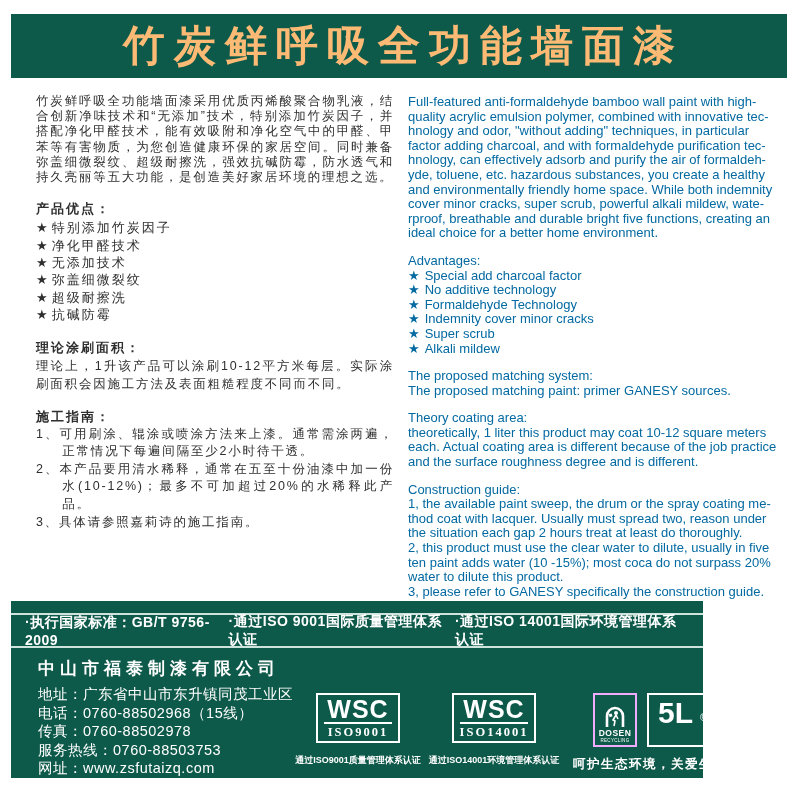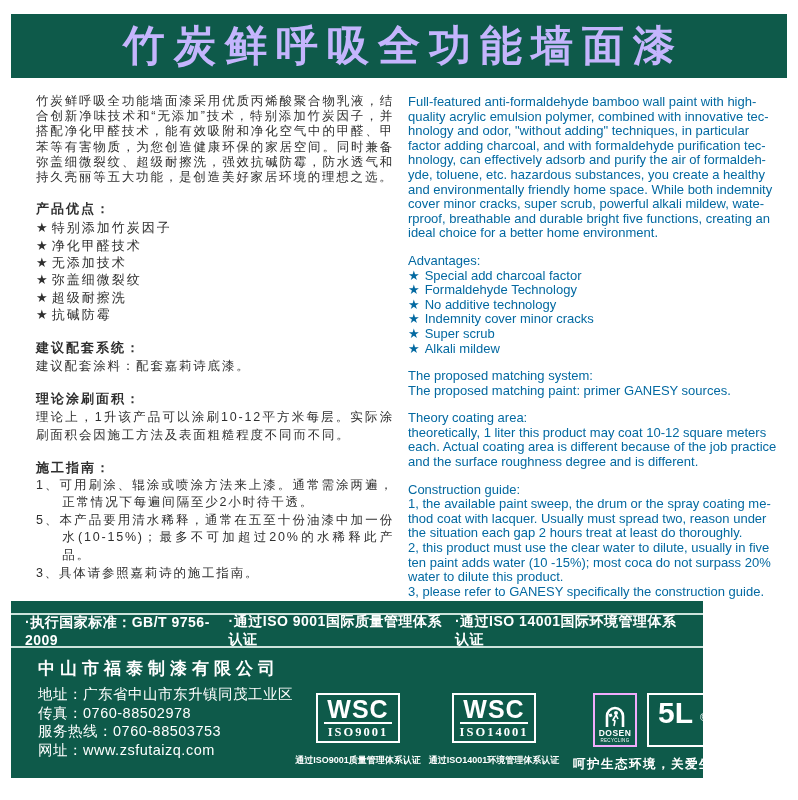--- a/index.html
+++ b/index.html
@@ -7,21 +7,21 @@
     position:relative; width:798px; height:800px; background:#ffffff;
     font-family:"Liberation Sans", sans-serif; overflow:hidden;
   }
 
   
   .header-banner {
     position:absolute; left:11px; top:14px; width:776px; height:64px;
     background:#0e5a4a; display:flex; align-items:center; justify-content:center;
   }
   .header-title {
-    color:#c4b5fd; font-size:42px; font-weight:bold; letter-spacing:9px;
+    color:#fdba74; font-size:42px; font-weight:bold; letter-spacing:9px;
     white-space:nowrap; text-indent:9px;text-align:center;
   }
 
   
   .columns { position:absolute; left:36px; top:92px; width:744px; display:flex; gap:14px; }
   .col-zh { width:358px; color:#2f2f2f; }
   .col-en { width:372px; color:#0369a1; }
 
   .zh-intro {
     font-size:12.5px; line-height:15.2px; letter-spacing:1.8px;
@@ -110,56 +110,52 @@
         <div class="zh-list">
           <div class="zh-item"><span class="star-zh">★</span><span>特别添加竹炭因子</span></div>
           <div class="zh-item"><span class="star-zh">★</span><span>净化甲醛技术</span></div>
           <div class="zh-item"><span class="star-zh">★</span><span>无添加技术</span></div>
           <div class="zh-item"><span class="star-zh">★</span><span>弥盖细微裂纹</span></div>
           <div class="zh-item"><span class="star-zh">★</span><span>超级耐擦洗</span></div>
           <div class="zh-item"><span class="star-zh">★</span><span>抗碱防霉</span></div>
         </div>
       </div>
 
-      <div class="zh-section">
-        <div class="zh-title">建议配套系统：</div>
-        <div class="zh-text">建议配套涂料：配套嘉莉诗底漆。</div>
-      </div>
 
       <div class="zh-section">
         <div class="zh-title">理论涂刷面积：</div>
         <div class="zh-text">理论上，1升该产品可以涂刷10-12平方米每层。实际涂刷面积会因施工方法及表面粗糙程度不同而不同。</div>
       </div>
 
       <div class="zh-section">
         <div class="zh-title">施工指南：</div>
         <div class="zh-guide-item">1、可用刷涂、辊涂或喷涂方法来上漆。通常需涂两遍，正常情况下每遍间隔至少2小时待干透。</div>
-        <div class="zh-guide-item">5、本产品要用清水稀释，通常在五至十份油漆中加一份水(10-15%)；最多不可加超过20%的水稀释此产品。</div>
+        <div class="zh-guide-item">2、本产品要用清水稀释，通常在五至十份油漆中加一份水(10-12%)；最多不可加超过20%的水稀释此产品。</div>
         <div class="zh-guide-item">3、具体请参照嘉莉诗的施工指南。</div>
       </div>
     </div>
 
     <div class="col-en">
       <div class="en-intro en-pre">Full-featured anti-formaldehyde bamboo wall paint with high-
 quality acrylic emulsion polymer, combined with innovative tec-
 hnology and odor, "without adding" techniques, in particular
 factor adding charcoal, and with formaldehyde purification tec-
 hnology, can effectively adsorb and purify the air of formaldeh-
 yde, toluene, etc. hazardous substances, you create a healthy
 and environmentally friendly home space. While both indemnity
 cover minor cracks, super scrub, powerful alkali mildew, wate-
 rproof, breathable and durable bright five functions, creating an
 ideal choice for a better home environment.</div>
 
       <div class="en-section">
         <div class="en-title">Advantages:</div>
         <div>
           <div class="en-item"><span class="star-en">★</span><span>Special add charcoal factor</span></div>
+          <div class="en-item"><span class="star-en">★</span><span>No additive technology</span></div>
           <div class="en-item"><span class="star-en">★</span><span>Formaldehyde Technology</span></div>
-          <div class="en-item"><span class="star-en">★</span><span>No additive technology</span></div>
           <div class="en-item"><span class="star-en">★</span><span>Indemnity cover minor cracks</span></div>
           <div class="en-item"><span class="star-en">★</span><span>Super scrub</span></div>
           <div class="en-item"><span class="star-en">★</span><span>Alkali mildew</span></div>
         </div>
       </div>
 
       <div class="en-section en-text en-pre">The proposed matching system:
 The proposed matching paint: primer GANESY sources.</div>
 
       <div class="en-section">
@@ -191,20 +187,21 @@
       <span>·通过ISO 9001国际质量管理体系认证</span>
       <span>·通过ISO 14001国际环境管理体系认证</span>
     </div>
 
     <div class="sep"></div>
 
     <div class="footer">
       <div class="company">
         <div class="company-name">中山市福泰制漆有限公司</div>
         <div class="company-line">地址：广东省中山市东升镇同茂工业区</div>
+        <div class="company-line">电话：0760-88502968（15线）</div>
         <div class="company-line">传真：0760-88502978</div>
         <div class="company-line">服务热线：0760-88503753</div>
         <div class="company-line">网址：www.zsfutaizq.com</div>
       </div>
 
       <div class="logo-area">
 
         <div class="wsc-wrap">
           <div class="wsc-box">
             <div class="wsc-brand">WSC</div>

